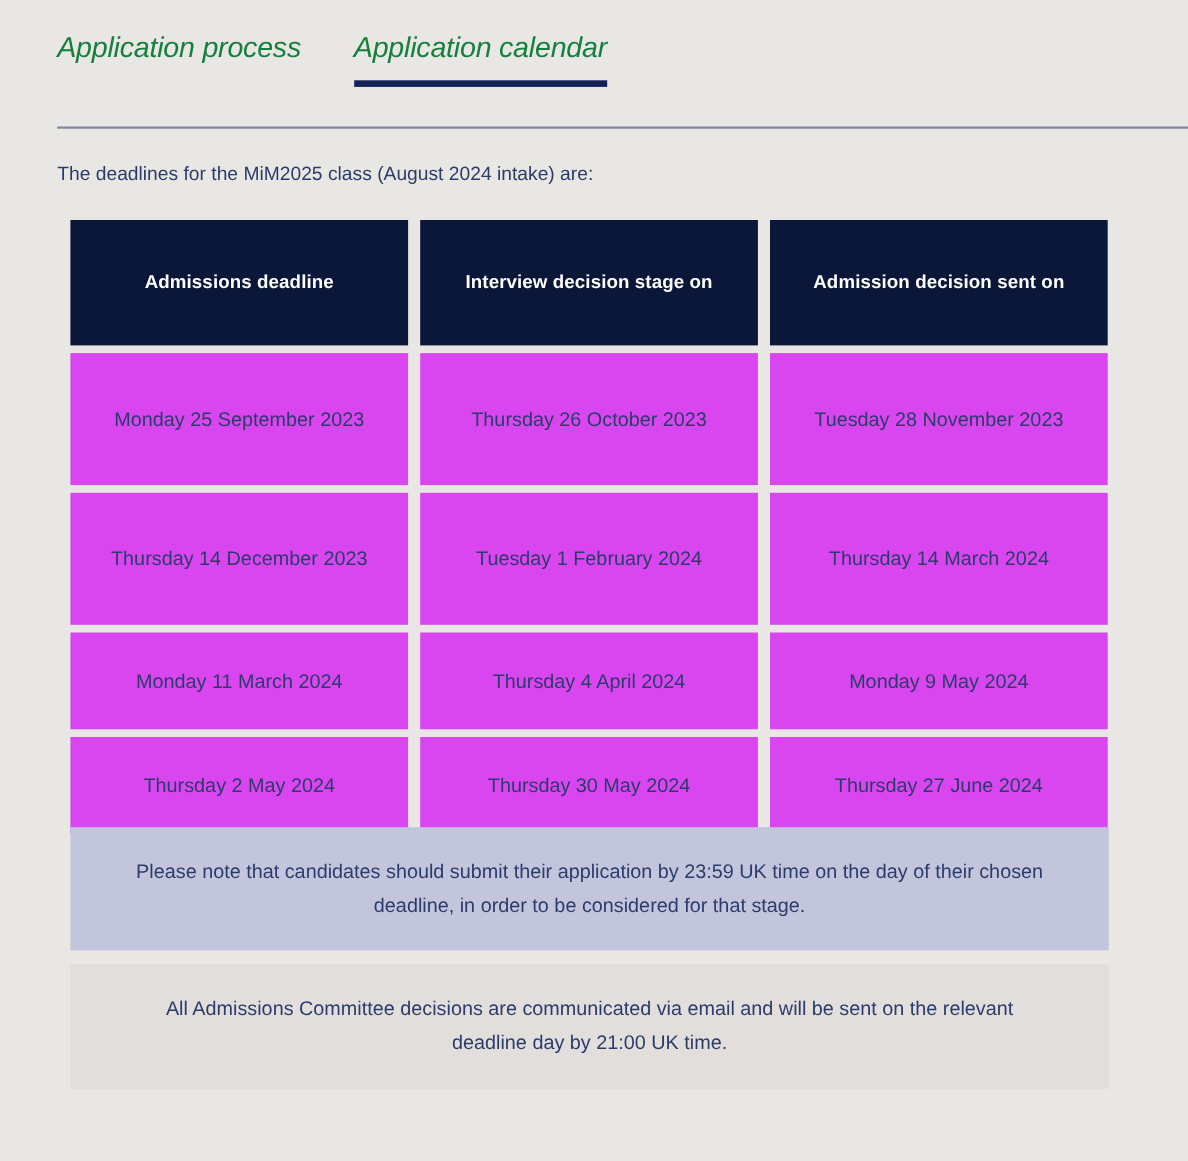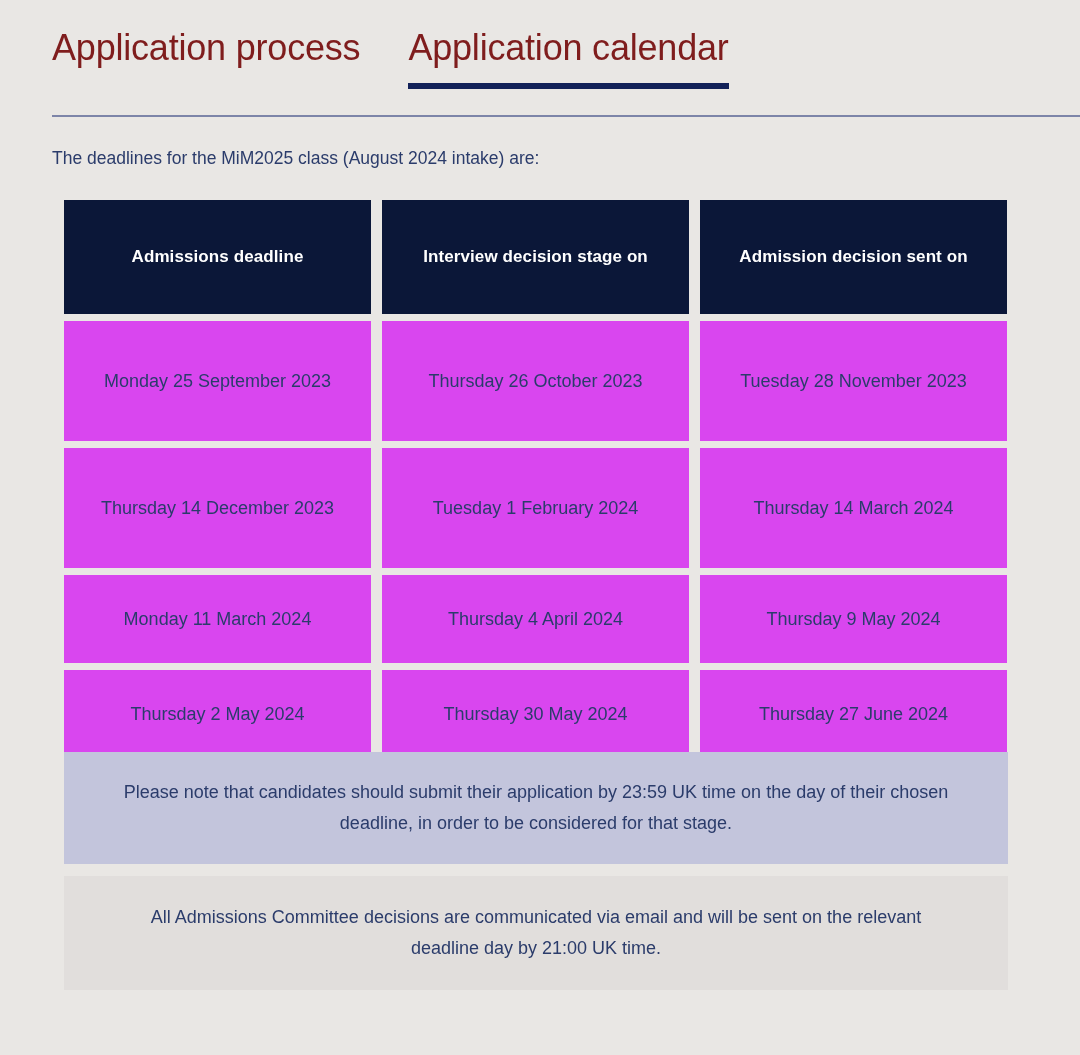--- a/index.html
+++ b/index.html
@@ -42,31 +42,32 @@
     position: absolute;
     left: 52px;
     top: 0;
     display: flex;
     align-items: flex-start;
     gap: 48px;
   }
 
   .tab {
     position: relative;
-    font-size: 36px;
+    font-size: 26px;
     line-height: 1;
     font-weight: 300;
-    color: #7f1d1d;
+    color: #15803d;
     letter-spacing: -0.2px;
     padding: 8px 0 0 0;
     white-space: nowrap;
     cursor: pointer;
     background: none;
     border: none;
     font-family: "Liberation Sans", sans-serif;
+    font-style: italic;
   }
 
   .tab.active::after {
     content: "";
     position: absolute;
     left: 0;
     right: 0;
     bottom: -23px;
     height: 6px;
     background: #122158;
@@ -188,21 +189,21 @@
 
     <div class="trow body-row tall">
       <div class="cell">Thursday 14 December 2023</div>
       <div class="cell">Tuesday 1 February 2024</div>
       <div class="cell">Thursday 14 March 2024</div>
     </div>
 
     <div class="trow body-row short">
       <div class="cell">Monday 11 March 2024</div>
       <div class="cell">Thursday 4 April 2024</div>
-      <div class="cell">Thursday 9 May 2024</div>
+      <div class="cell">Monday 9 May 2024</div>
     </div>
 
     <div class="trow body-row short">
       <div class="cell">Thursday 2 May 2024</div>
       <div class="cell">Thursday 30 May 2024</div>
       <div class="cell">Thursday 27 June 2024</div>
     </div>
 
   </div>
 

